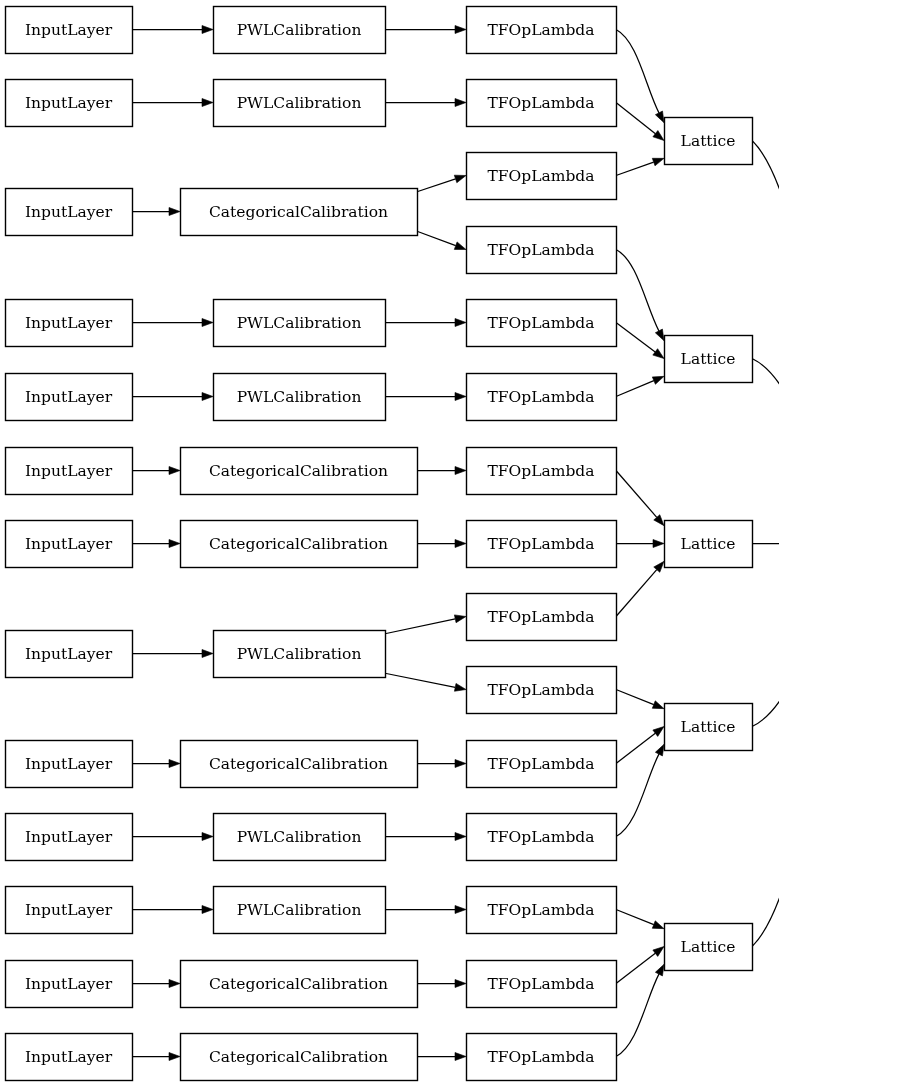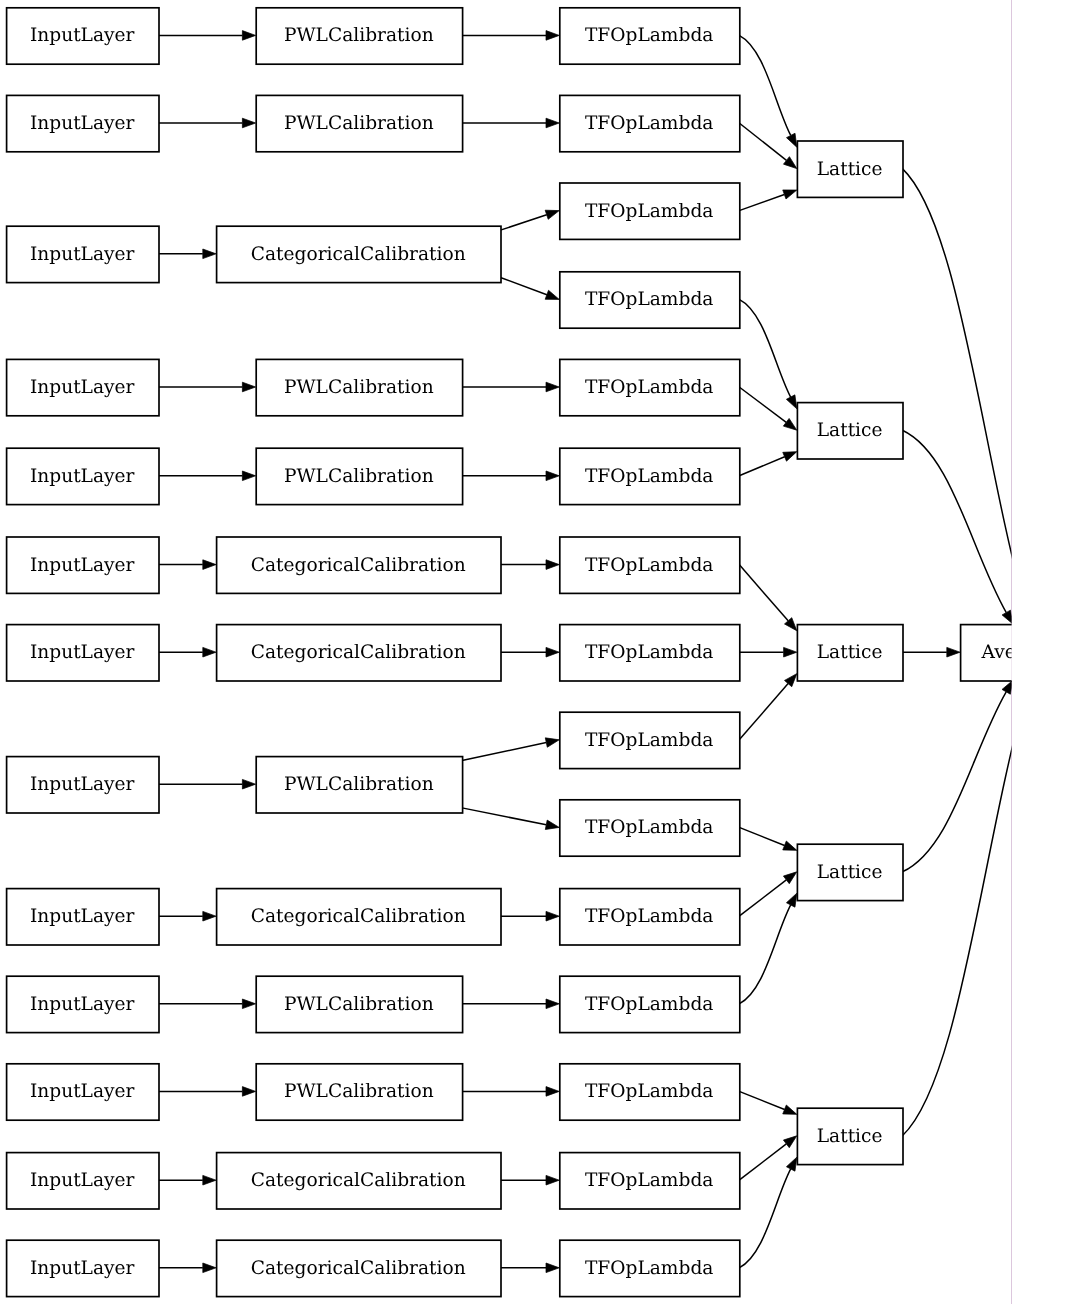--- a/index.html
+++ b/index.html
@@ -2,23 +2,23 @@
 <html><head>
 <meta charset="utf-8">
 <style>
   html, body {
     margin: 0;
     padding: 0;
     background: #ffffff;
   }
   #canvas-wrap {
     position: relative;
-    width: 843px;
+    width: 779px;
     height: 1087px;
-    background: #701a75;
+    background: #8b5cf6;
     overflow: hidden;
   }
   svg#graph {
     display: block;
     width: 905px;
     height: 1087px;
     background: #ffffff;
   }
   .node-box {
     fill: #ffffff;

